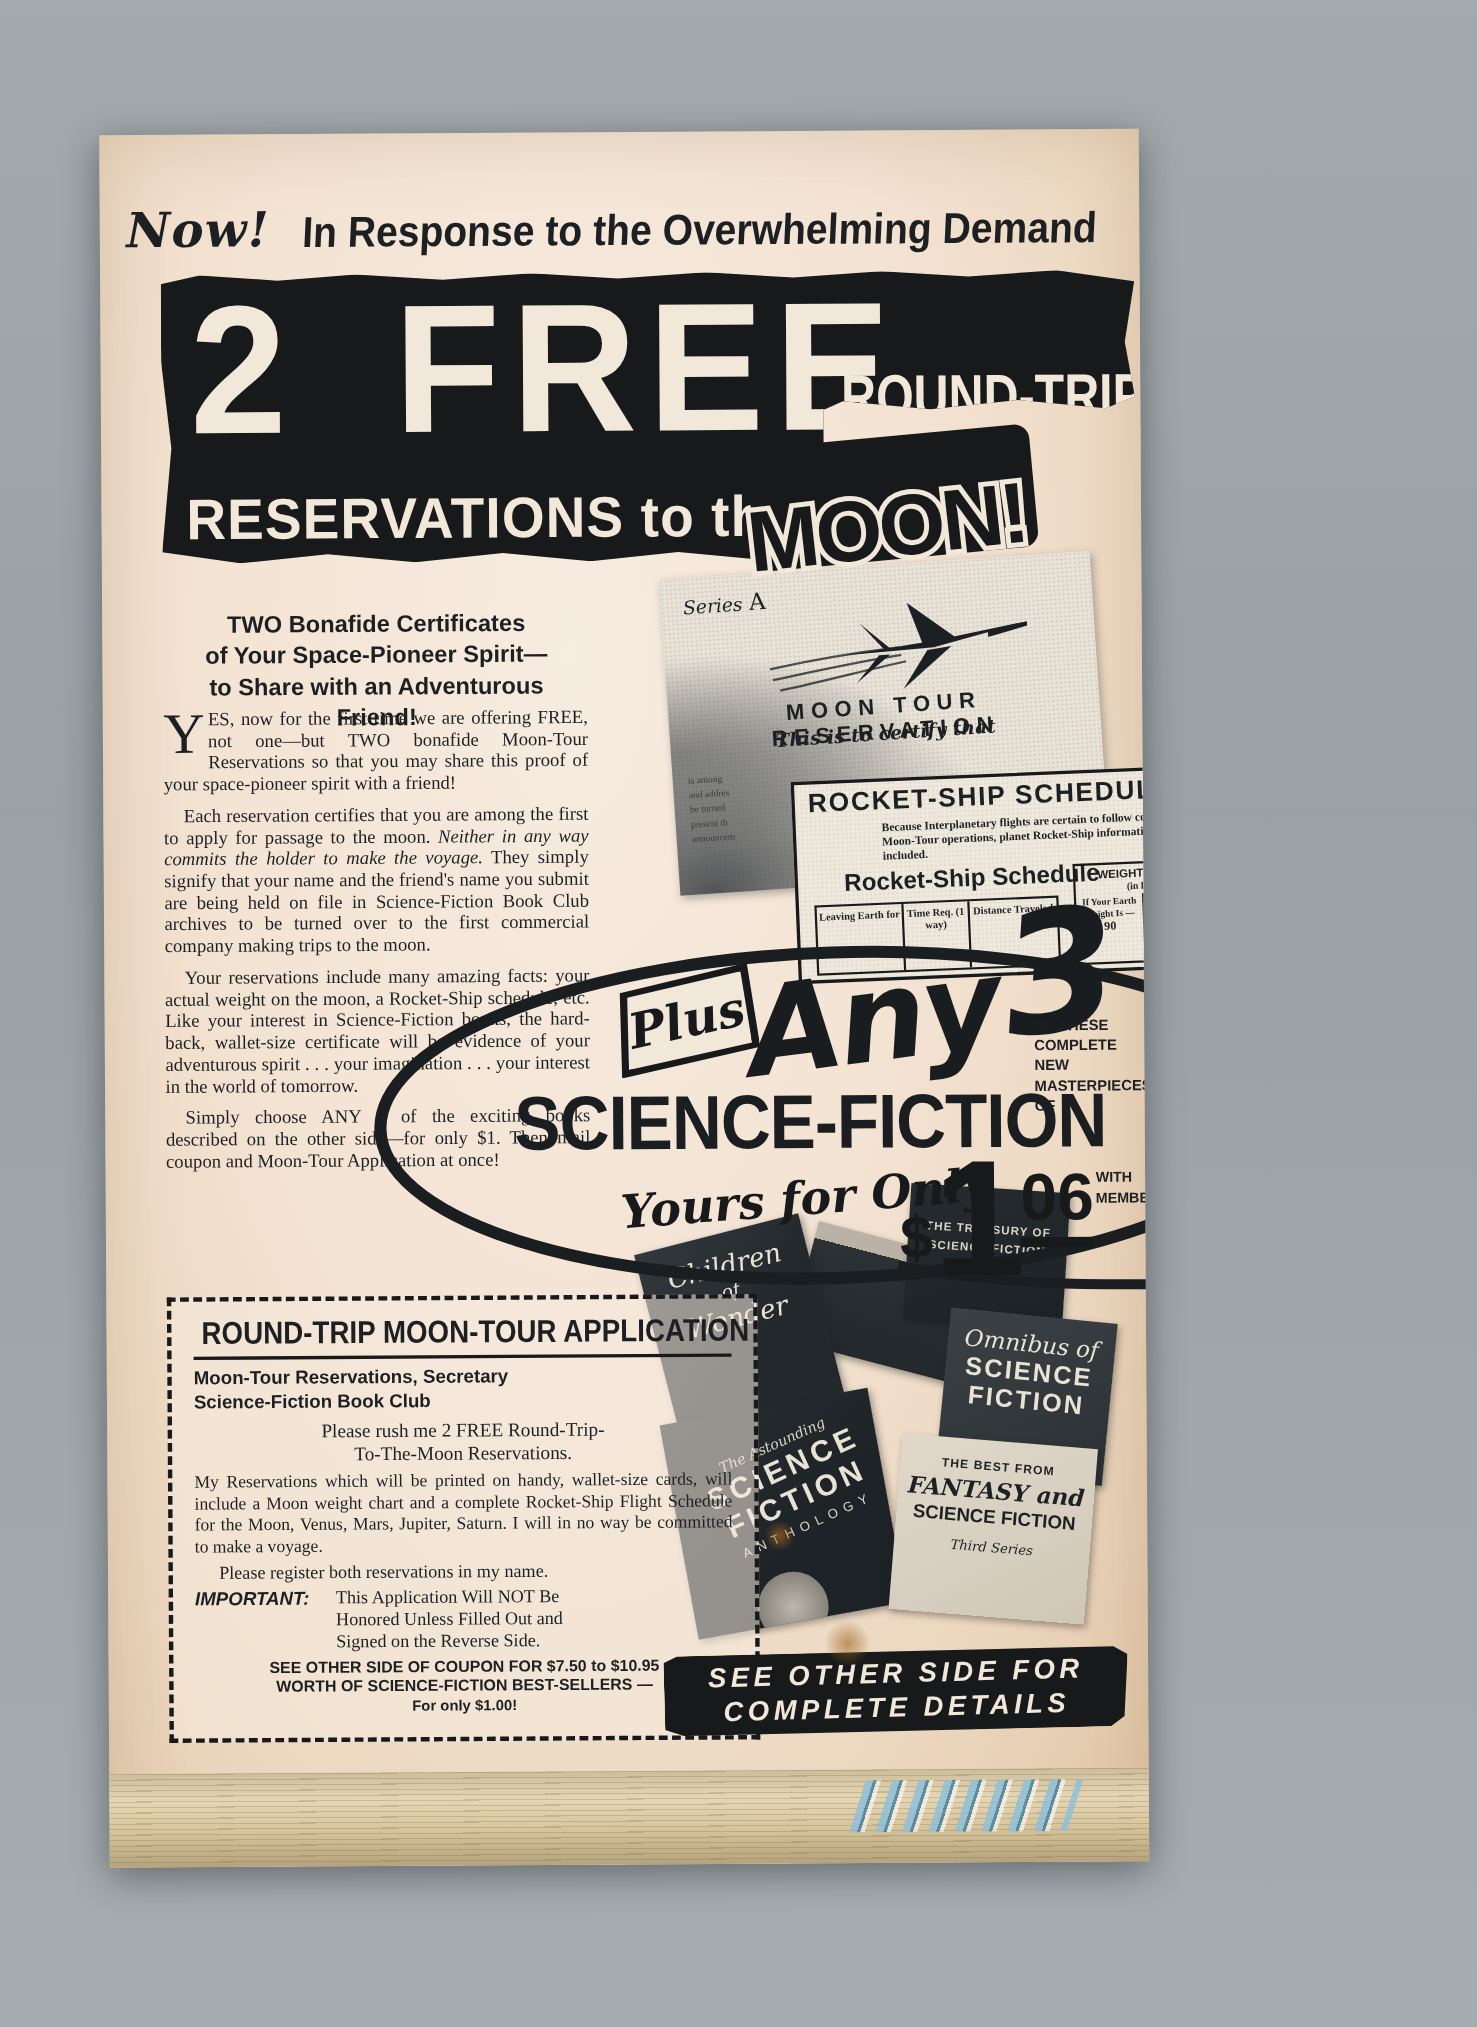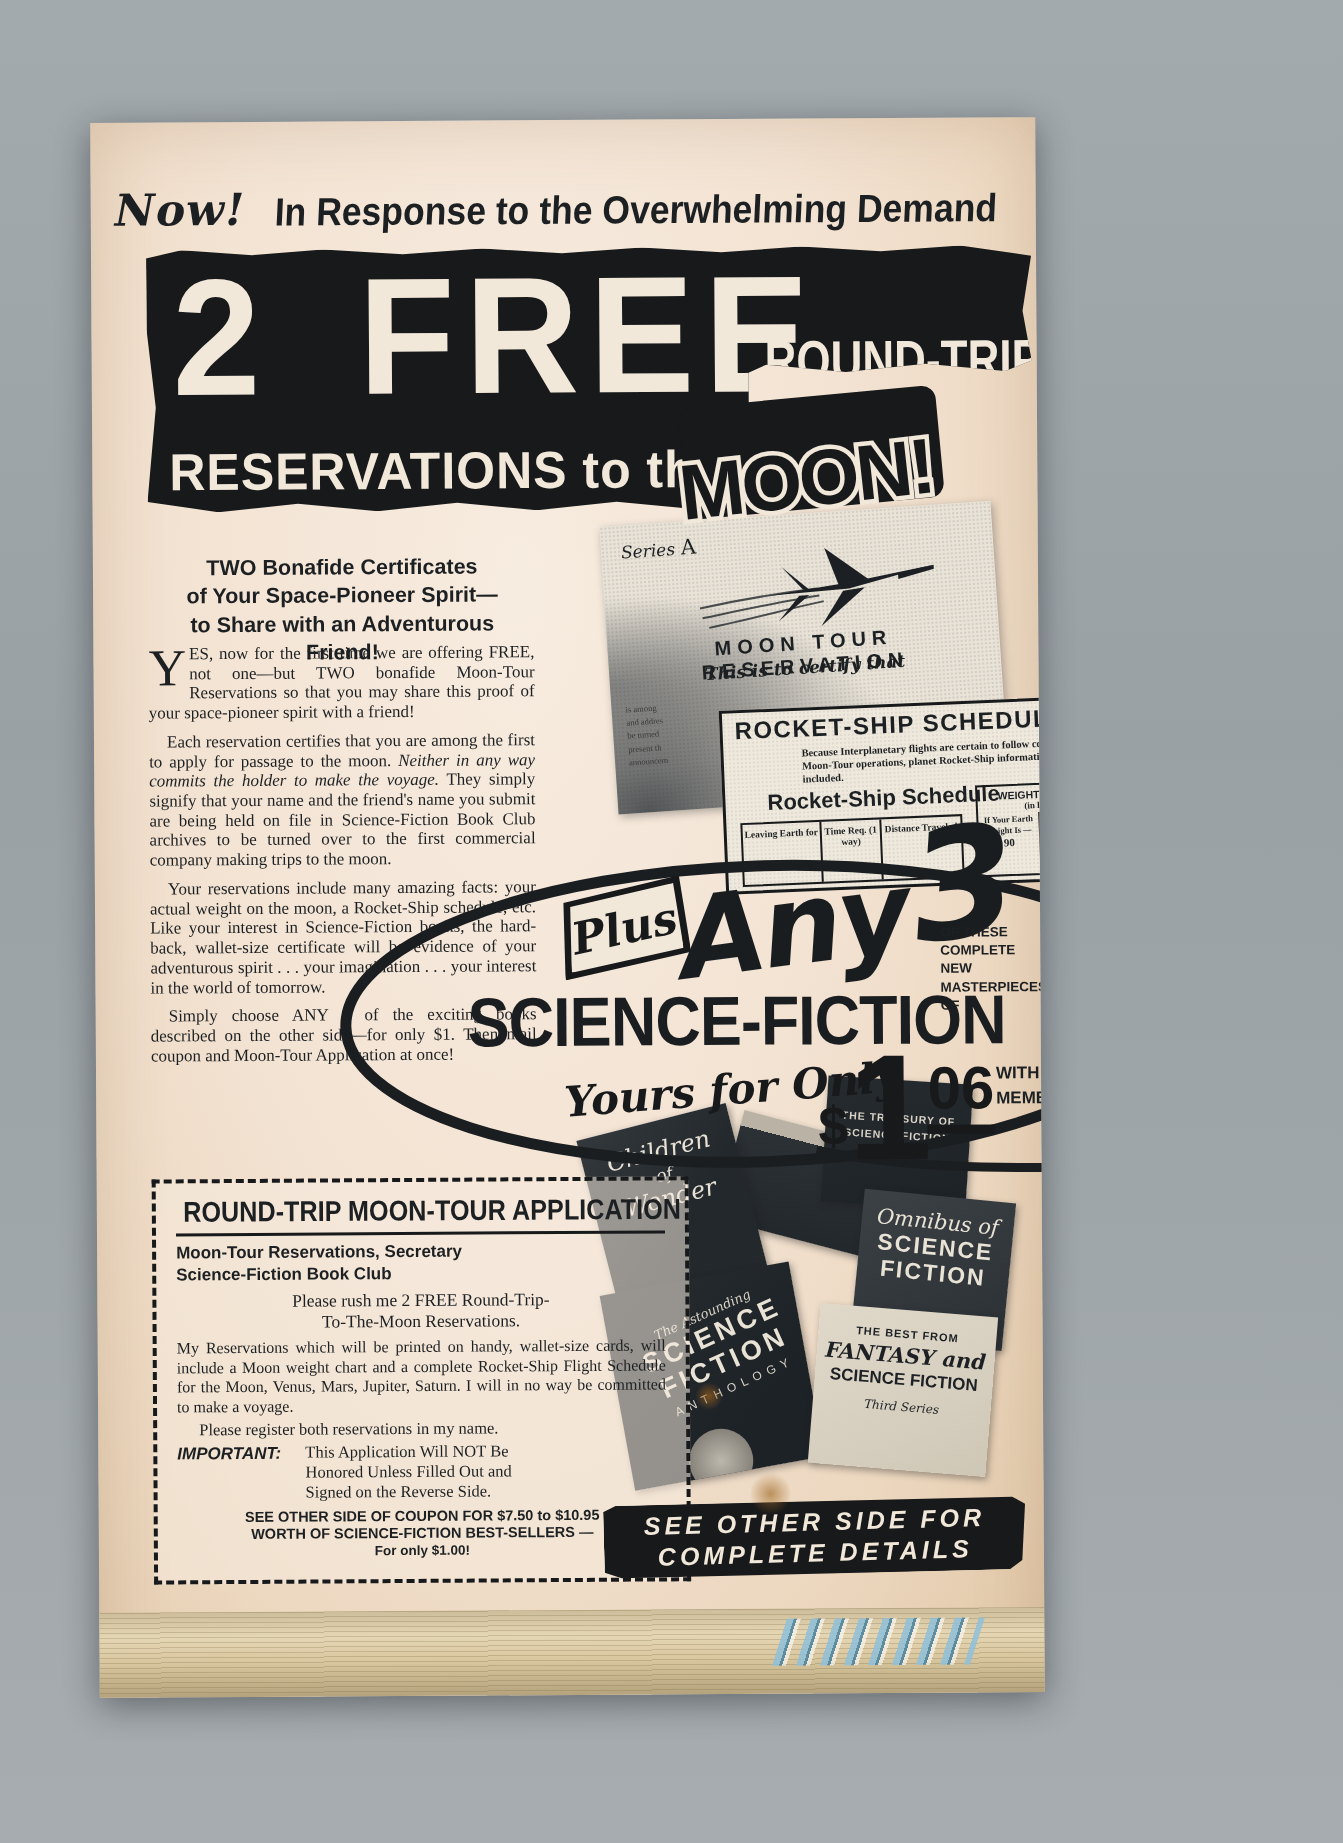--- a/index.html
+++ b/index.html
@@ -85,21 +85,21 @@
   .any3{left:582px;top:698px;z-index:8;transform:rotate(-7deg);white-space:nowrap;color:#1a1d1f;}
   .any3 .any{font-family:"DejaVu Sans",sans-serif;font-style:italic;font-weight:900;font-size:112px;letter-spacing:-4px;}
   .any3 .three{font-family:"DejaVu Sans",sans-serif;font-style:italic;font-weight:900;font-size:152px;display:inline-block;transform:translateY(-6px);margin-left:8px;}
   .ofthese{left:845px;top:806px;width:115px;z-index:8;font-weight:900;font-size:13.5px;line-height:1.35;}
   .scifi{left:372px;top:862px;width:575px;z-index:8;font-weight:900;font-size:63px;letter-spacing:-1px;white-space:nowrap;transform:scaleY(1.1);transform-origin:left top;color:#1b1e20;}
   .yours{left:468px;top:946px;z-index:8;font-family:"DejaVu Serif",serif;font-style:italic;font-weight:bold;font-size:42px;transform:rotate(-4deg);white-space:nowrap;color:#17191b;}
   .price{left:722px;top:928px;z-index:8;display:flex;align-items:flex-start;color:#17191b;}
   .price .dollar{font-weight:900;font-size:54px;transform:translateY(48px);}
   .price .one{font-weight:900;font-size:150px;line-height:.82;letter-spacing:-4px;}
   .price .cents{font-weight:900;font-size:60px;border-bottom:9px solid #17191b;transform:translateY(8px);padding-bottom:2px;}
-  .membership{left:900px;top:944px;width:70px;z-index:8;font-weight:900;font-size:17px;line-height:1.45;}
+  .membership{left:900px;top:944px;width:70px;z-index:8;font-weight:900;font-size:13px;line-height:1.45;}
   
   .coupon{
     left:55px;top:1057px;width:537px;height:405px;z-index:9;border:4px dashed #17191b;
     padding:12px 20px;box-sizing:border-box;background:rgba(246,235,222,.55);
   }
   .cp-title{font-weight:900;font-size:26px;text-align:center;letter-spacing:0;white-space:nowrap;transform:scale(.97,1.1);transform-origin:center top;}
   .cp-rule{border-bottom:3px solid #17191b;margin:7px 0 6px 0;}
   .cp-addr{font-weight:bold;font-size:17px;line-height:1.28;}
   .cp-rush{font-family:"Liberation Serif",serif;font-size:17.5px;line-height:1.22;text-align:center;margin-top:5px;}
   .cp-body{font-family:"Liberation Serif",serif;font-size:16px;line-height:1.22;text-align:justify;margin-top:5px;}

